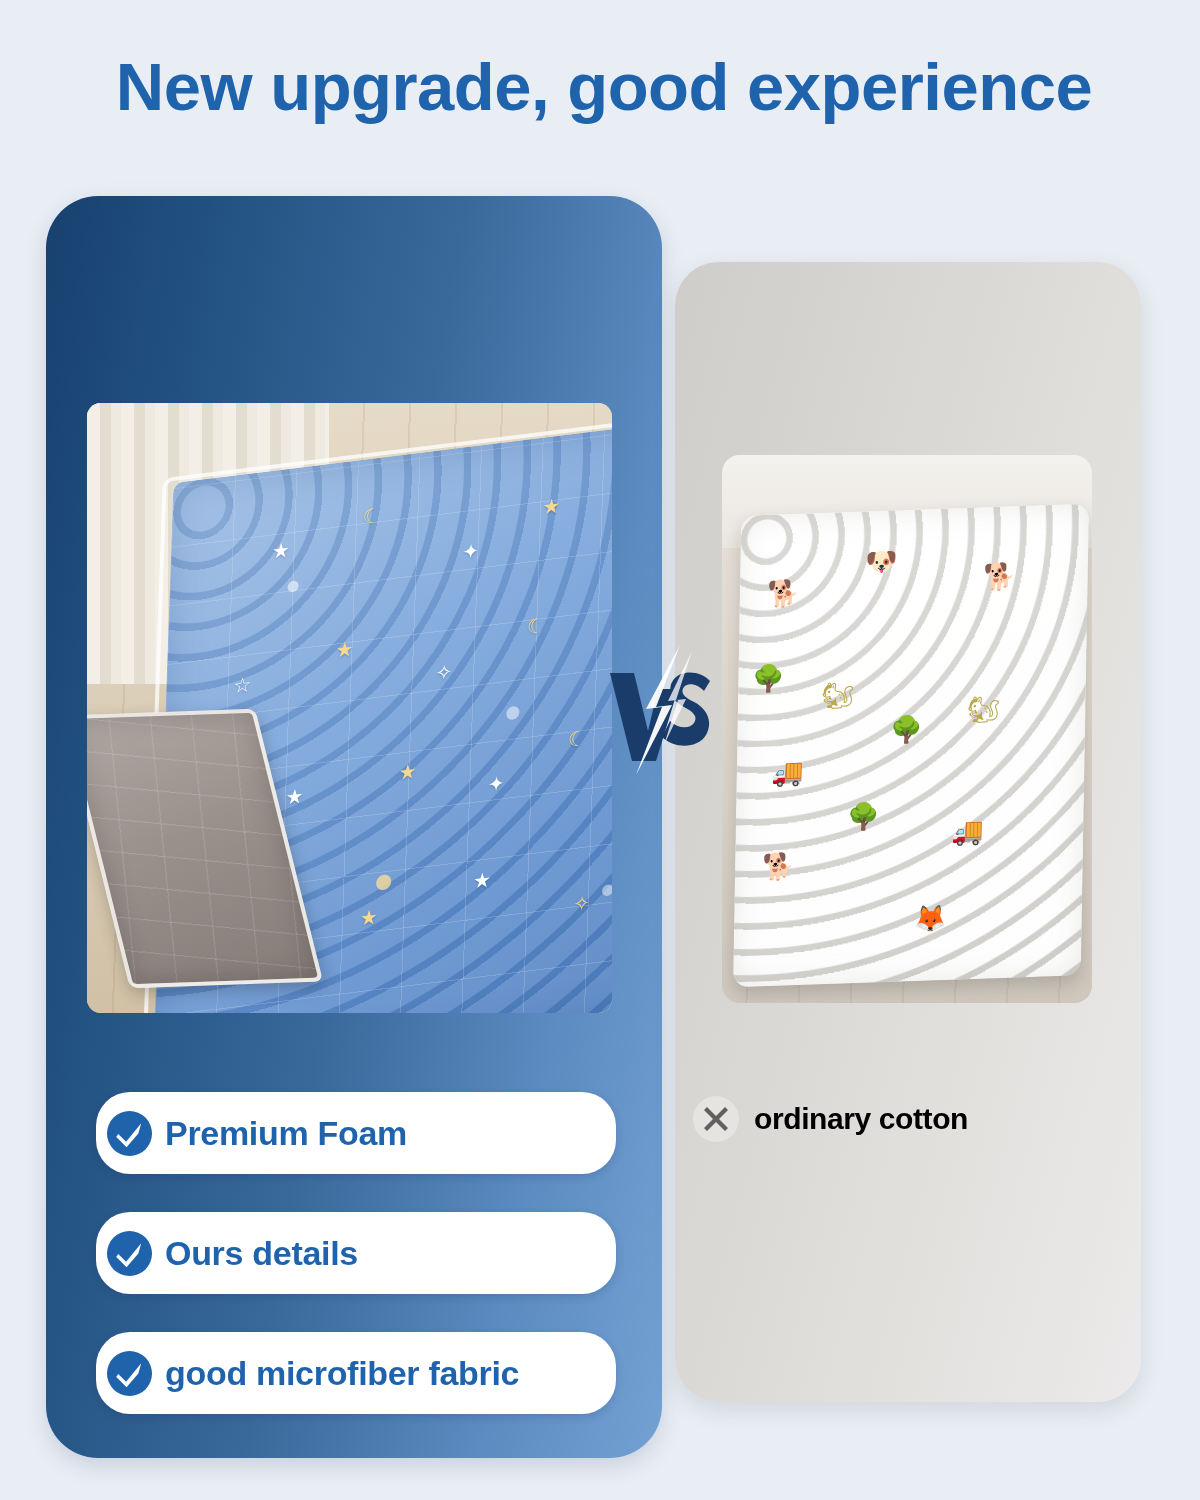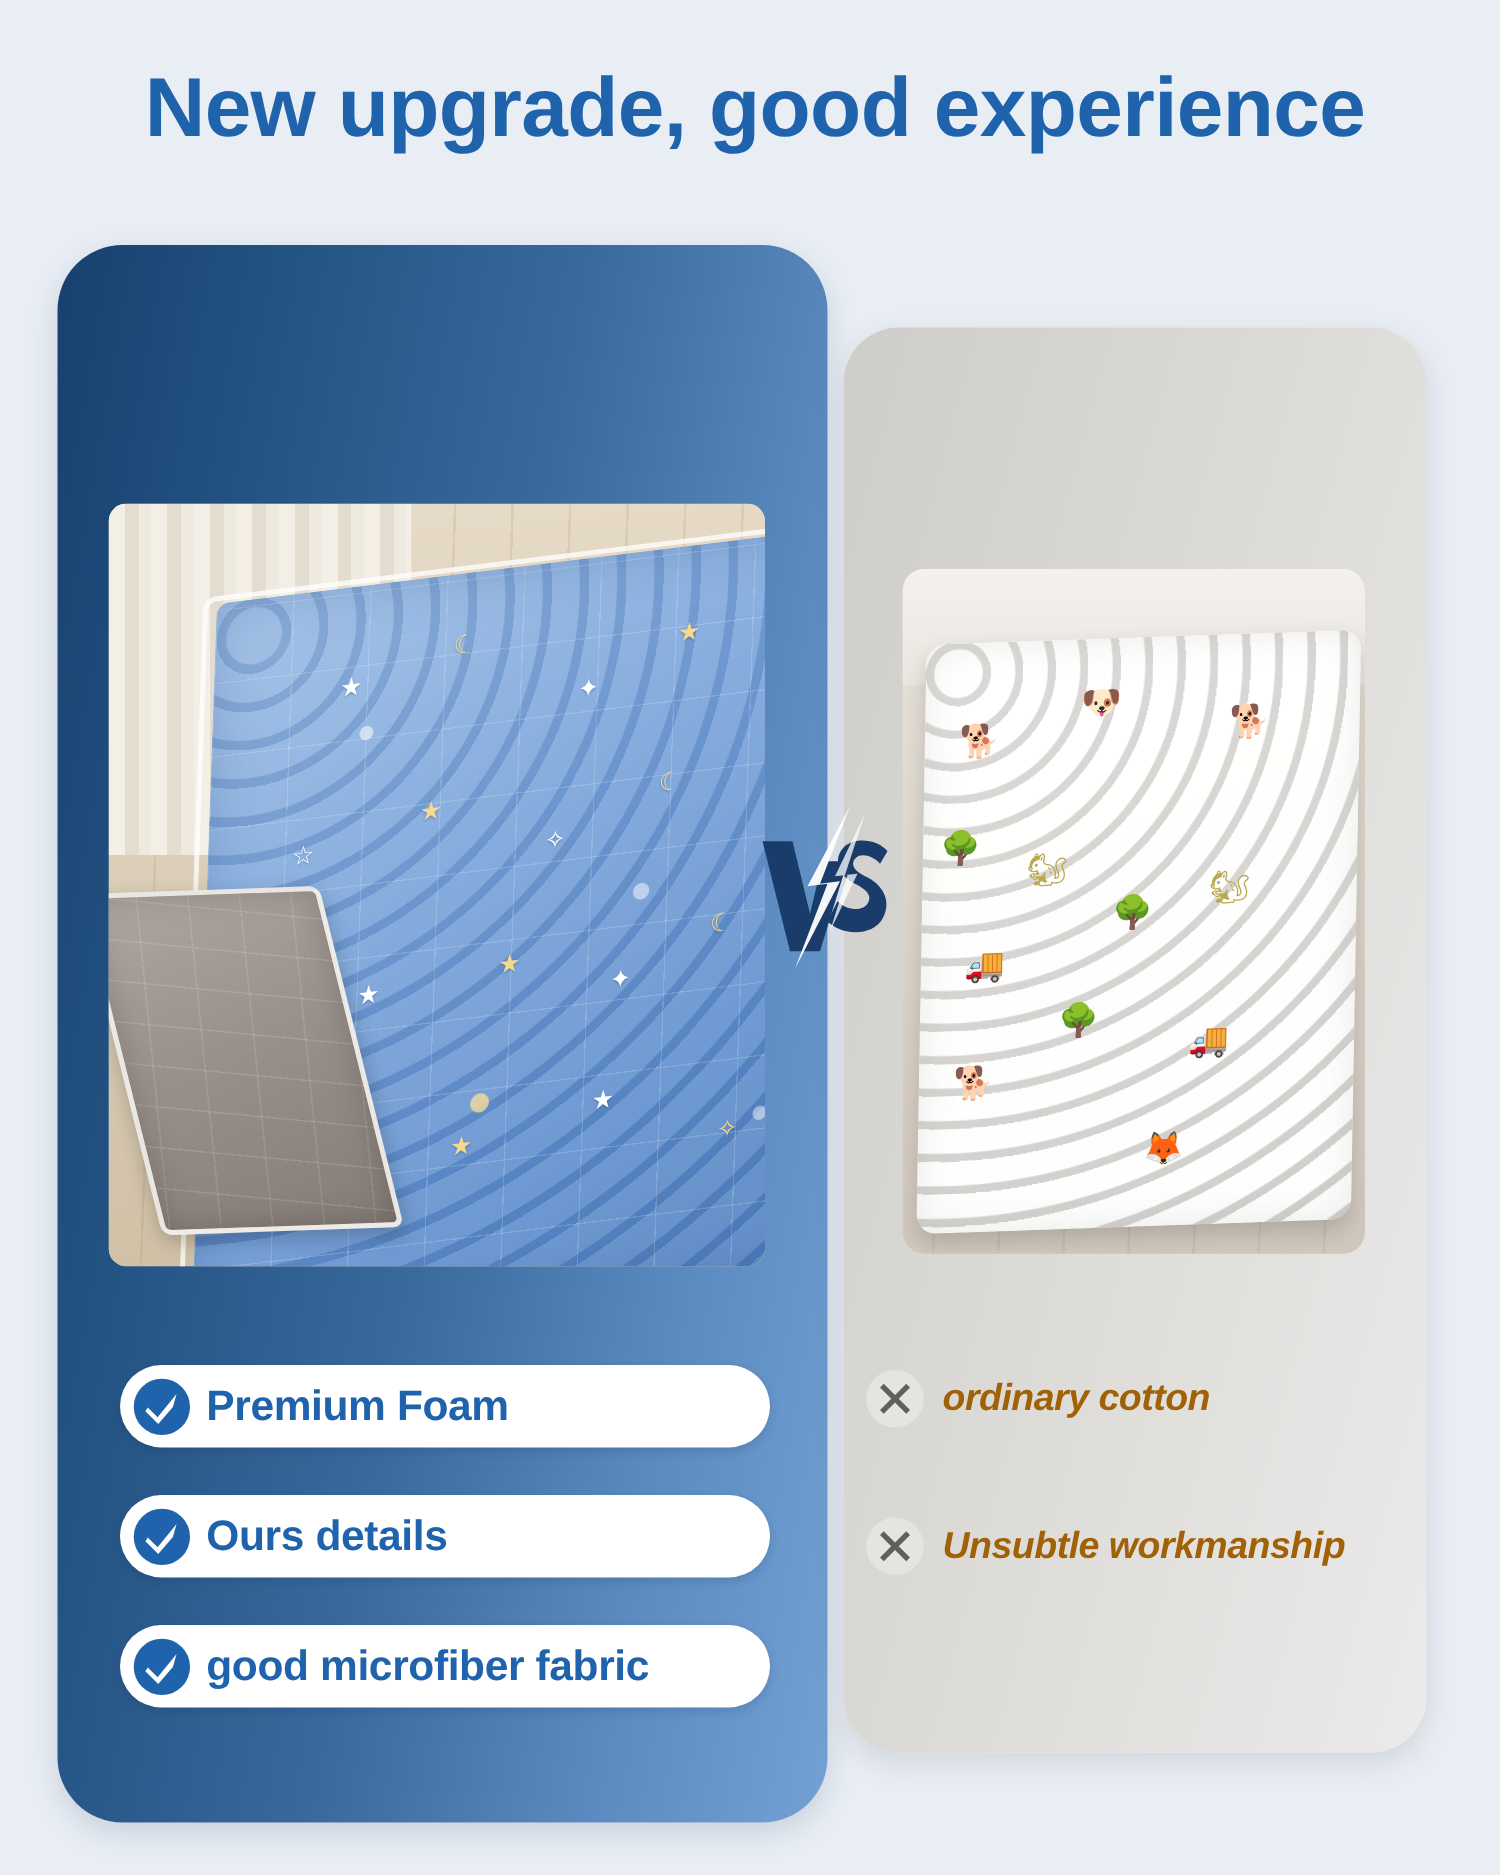--- a/index.html
+++ b/index.html
@@ -149,21 +149,21 @@
   }
 
   
   .ours-list{
     position:absolute;
     left:96px; top:1092px;
     width:520px;
   }
   .pill{
     display:flex; align-items:center;
-    height:66px;
+    height:82px;
     background:#ffffff;
     border-radius:34px;
     margin-bottom:38px;
     padding-left:10px;
     box-shadow:0 3px 8px rgba(10,40,80,.16);
   }
   .pill:last-child{ margin-bottom:0; width:520px; }
   .check-ico{ flex:0 0 auto; width:47px; height:47px; margin-right:12px; }
   .pill-label{
     font-size:34px; font-weight:bold; color:#1f63ad;
@@ -176,22 +176,22 @@
     left:692px; top:1090px;
     width:450px;
   }
   .drawback{
     display:flex; align-items:center;
     height:58px; margin-bottom:60px;
   }
   .drawback:last-child{ margin-bottom:0; }
   .x-ico{ flex:0 0 auto; width:48px; height:48px; margin-right:14px; }
   .drawback-label{
-    font-size:30px; font-weight:bold; color:#a16207;
-    white-space:nowrap; letter-spacing:-0.4px;font-style:italic;
+    font-size:30px; font-weight:bold; color:#000000;
+    white-space:nowrap; letter-spacing:-0.4px;
   }
 </style>
 </head>
 <body>
 
 <div class="page-title">New upgrade, good experience</div>
 
 <div class="panel-ours">
   <div class="panel-heading heading-ours">Ours</div>
 </div>
@@ -283,29 +283,20 @@
   <div class="drawback">
     <span class="x-ico">
       <svg viewBox="0 0 48 48" width="48" height="48" aria-hidden="true">
         <circle cx="24" cy="24" r="23" fill="#e6e4e1"></circle>
         <path d="M15 12 L24 21 L33 12 L36 15 L27 24 L36 33 L33 36 L24 27 L15 36 L12 33 L21 24 L12 15 Z" fill="#5f5f5f"></path>
       </svg>
     </span>
     <span class="drawback-label">ordinary cotton</span>
   </div>
 
-  <div class="drawback">
-    <span class="x-ico">
-      <svg viewBox="0 0 48 48" width="48" height="48" aria-hidden="true">
-        <circle cx="24" cy="24" r="23" fill="#e6e4e1"></circle>
-        <path d="M15 12 L24 21 L33 12 L36 15 L27 24 L36 33 L33 36 L24 27 L15 36 L12 33 L21 24 L12 15 Z" fill="#5f5f5f"></path>
-      </svg>
-    </span>
-    <span class="drawback-label">Unsubtle workmanship</span>
-  </div>
 
 
 </div>
 
 <div class="vs-badge">
   <svg viewBox="0 0 112 130" width="112" height="130" aria-hidden="true">
 
     <path d="M4 28 L28 28 L42 86 L52 44 L72 44 L50 116 L26 116 Z" fill="#1a3c6b"></path>
 
     <path d="M104 36 C96 26, 76 24, 68 34 C60 44, 66 56, 78 62 C88 67, 92 72, 88 78

